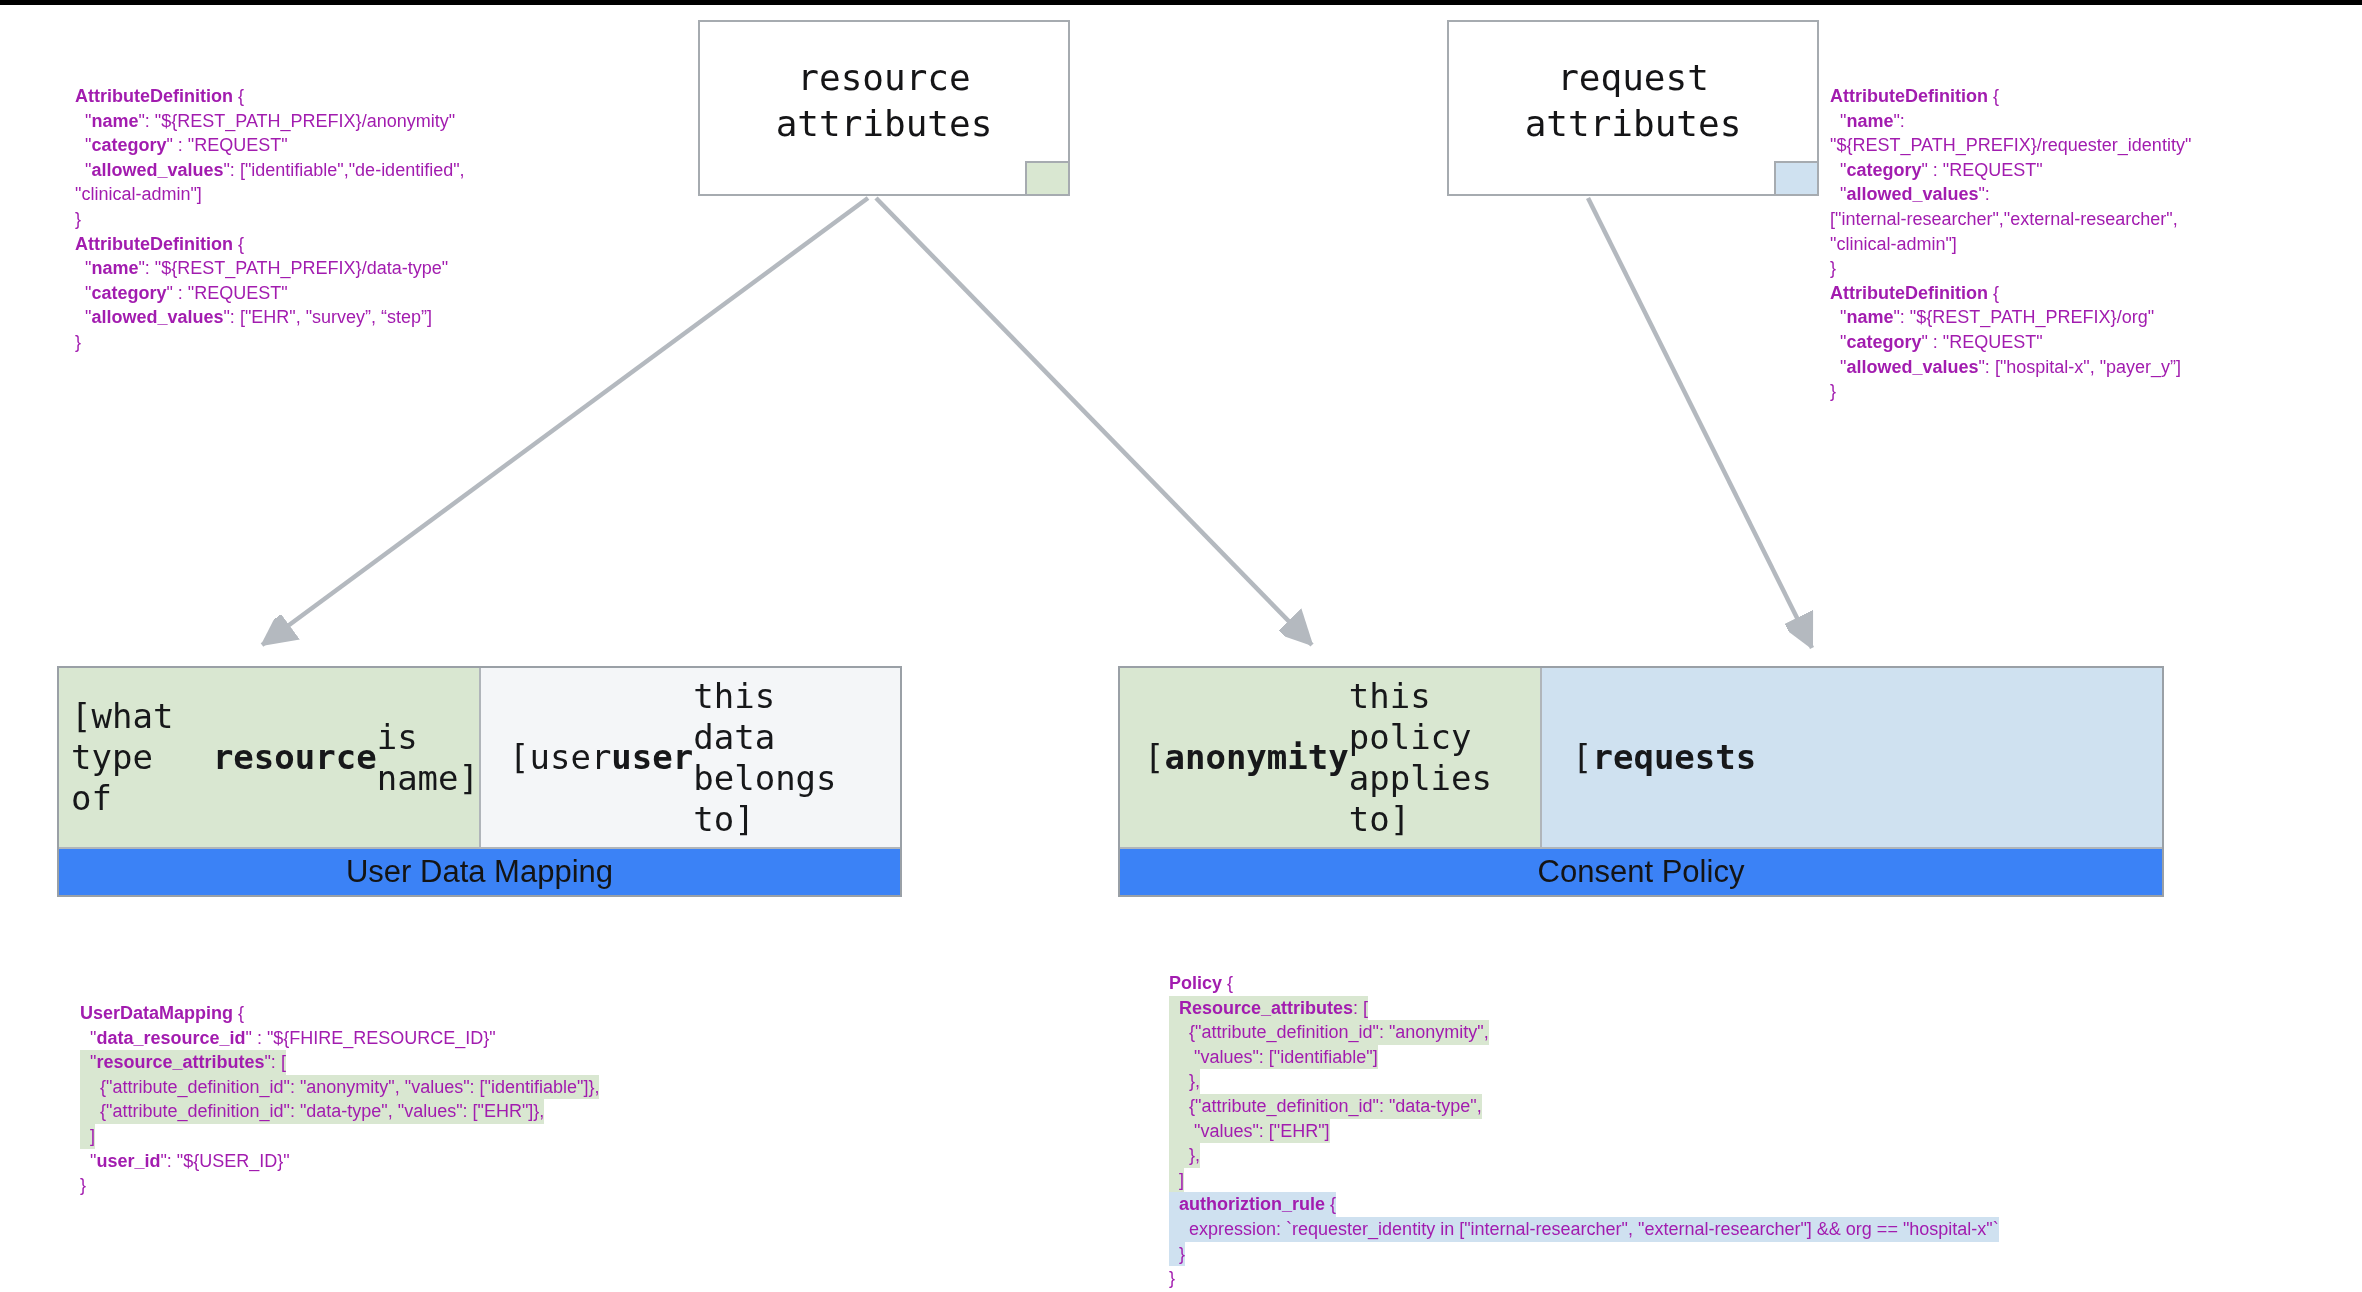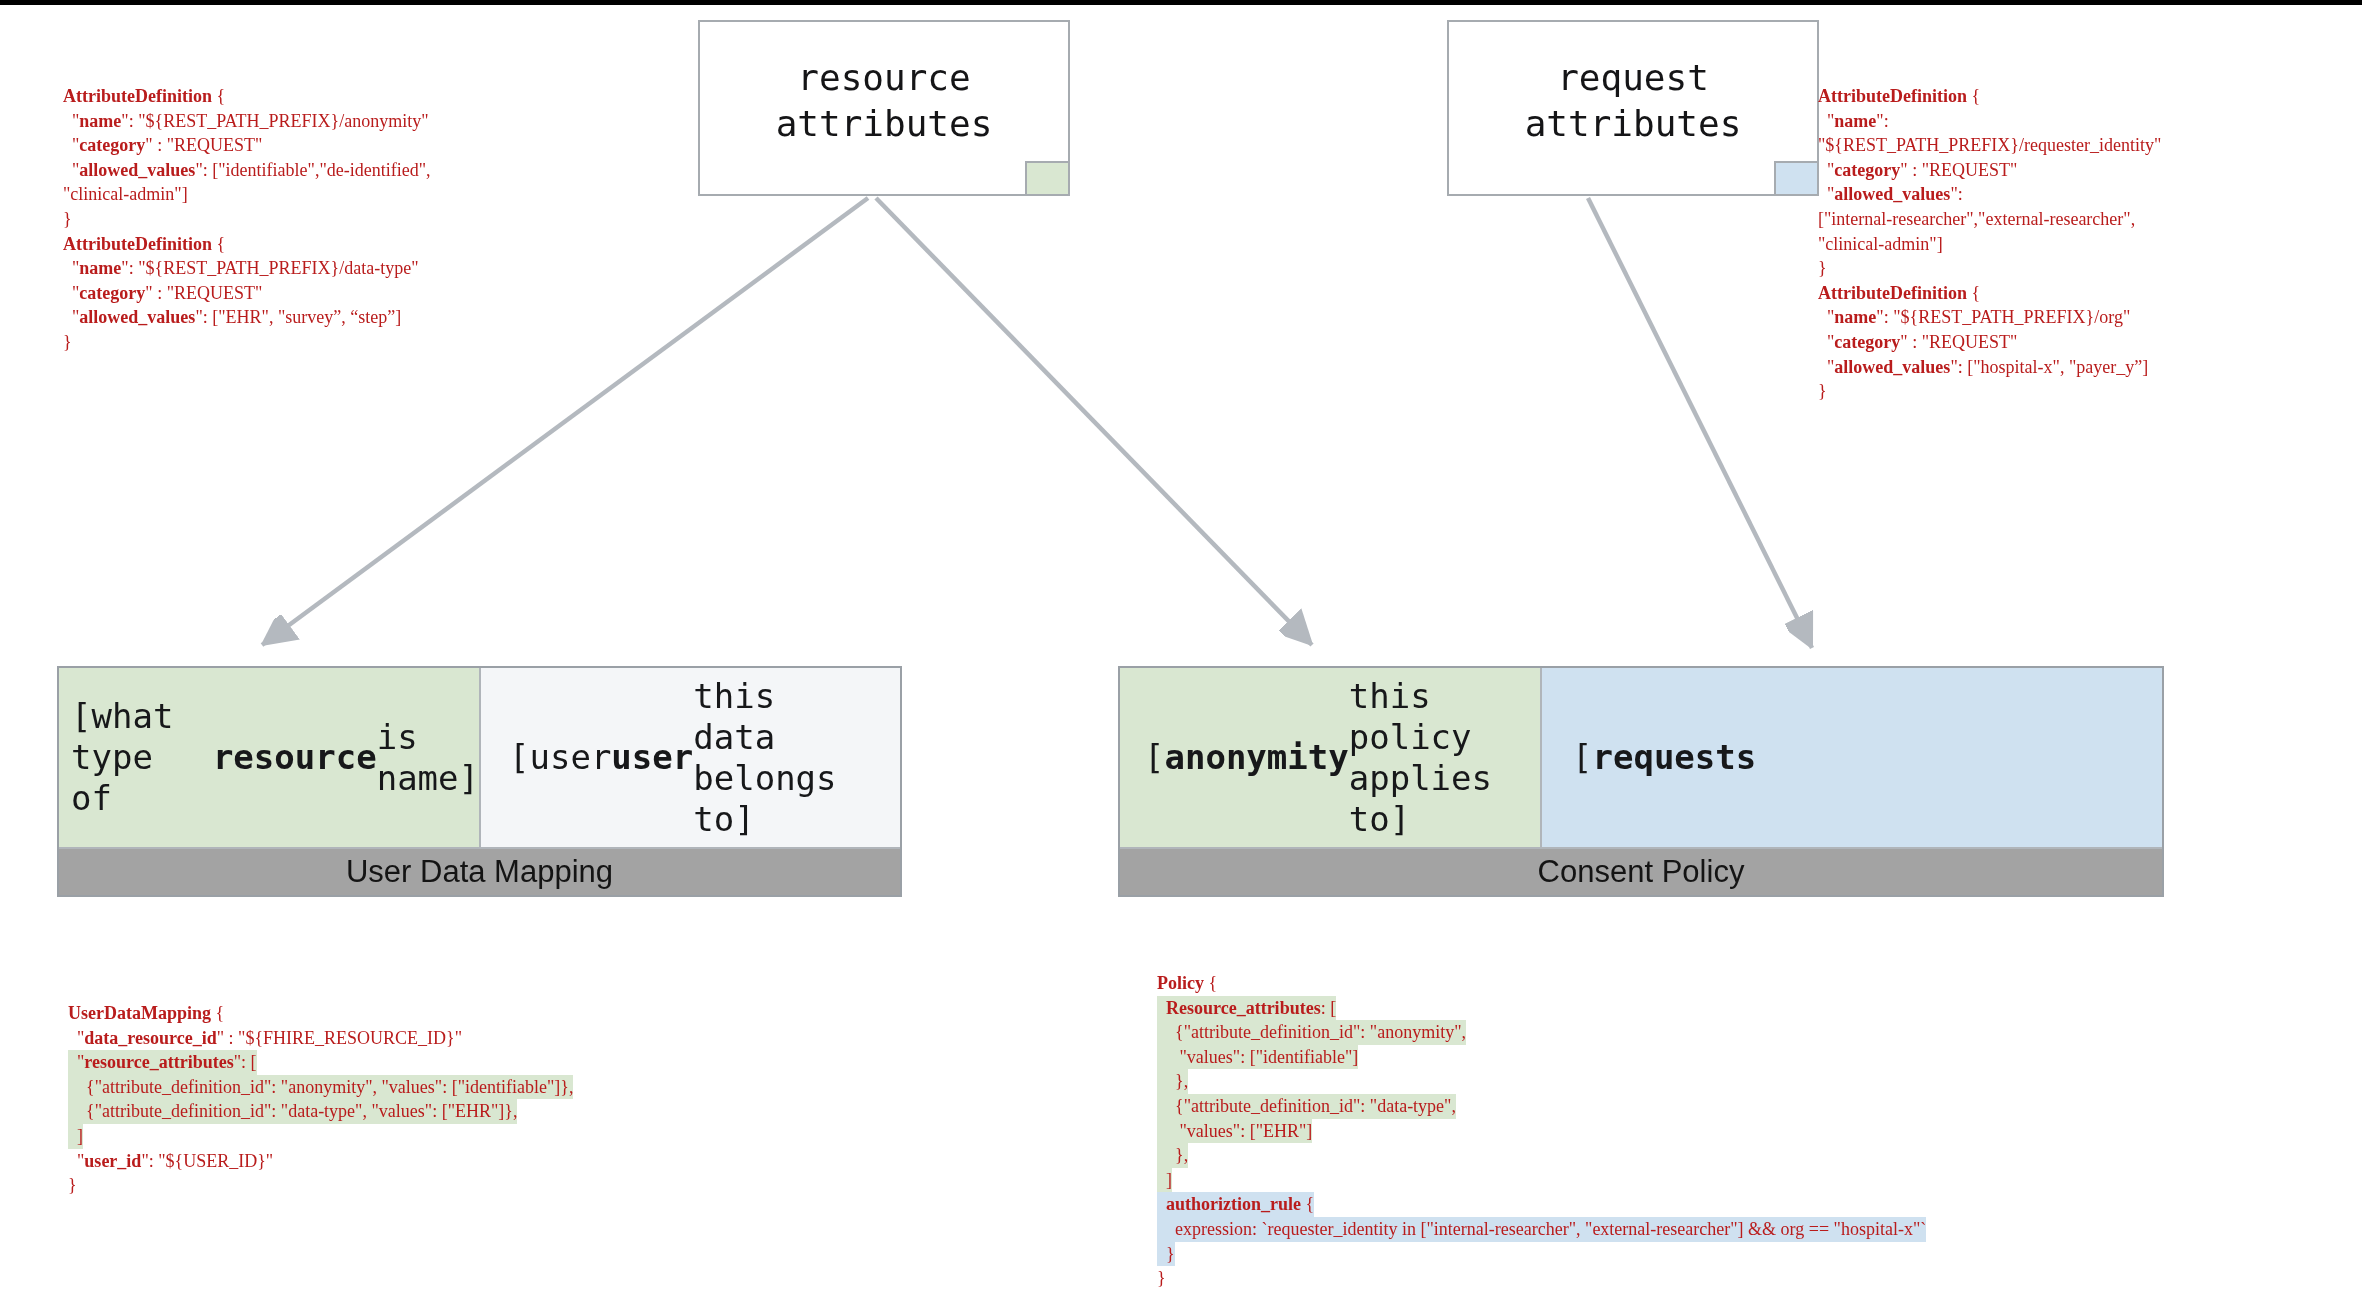--- a/index.html
+++ b/index.html
@@ -1,22 +1,22 @@
 <!DOCTYPE html>
 <html><head>
 <meta charset="utf-8">
 <style>
   html,body{margin:0;padding:0;background:#ffffff;}
   #stage{position:relative;width:2362px;height:1292px;background:#fff;overflow:hidden;
          font-family:"Liberation Sans",sans-serif;color:#1b1b1d;}
   .topbar{position:absolute;left:0;top:0;width:2362px;height:5px;background:#000;}
 
   
-  .codeblock{position:absolute;font-family:Liberation Serif, serif;font-size:18px;
-             color:#b91c1c;white-space:pre;}
+  .codeblock{position:absolute;font-family:Liberation Sans, sans-serif;font-size:18px;
+             color:#a21caf;white-space:pre;margin-left:12px;}
   .code-line{height:24.6px;line-height:24.6px;}
   .line-inner{display:inline-block;height:24.6px;}
   .hl-green{background:#d9e7d1;}
   .hl-blue{background:#cfe1f0;}
   .b{font-weight:bold;}
 
   
   .node{position:absolute;width:372px;height:176px;background:#fff;border:2px solid #a6abb0;
         box-sizing:border-box;display:flex;align-items:center;justify-content:center;}
   .node-label{font-family:"DejaVu Sans Mono",monospace;font-size:36px;line-height:46px;
@@ -24,21 +24,21 @@
   .swatch{position:absolute;right:-2px;bottom:-2px;width:45px;height:35px;
           border:2px solid #a6abb0;box-sizing:border-box;}
 
   
   .compound{position:absolute;border:2px solid #9aa0a6;box-sizing:border-box;background:#fff;}
   .cells{display:flex;height:179px;}
   .cell{box-sizing:border-box;display:flex;align-items:center;
         font-family:"DejaVu Sans Mono",monospace;font-size:34px;line-height:41px;
         color:#17181a;}
   .rich{white-space:pre-line;}
-  .titlebar{height:46px;background:#a3a3a3;border-top:2px solid #b0b5ba;display:flex;
+  .titlebar{height:46px;background:#3b82f6;border-top:2px solid #b0b5ba;display:flex;
             align-items:center;justify-content:center;font-size:31px;color:#141414;}
 
   svg.arrows{position:absolute;left:0;top:0;pointer-events:none;}
 </style>
 </head>
 <body>
 
 <div id="stage">
 
   <div class="topbar"></div>

